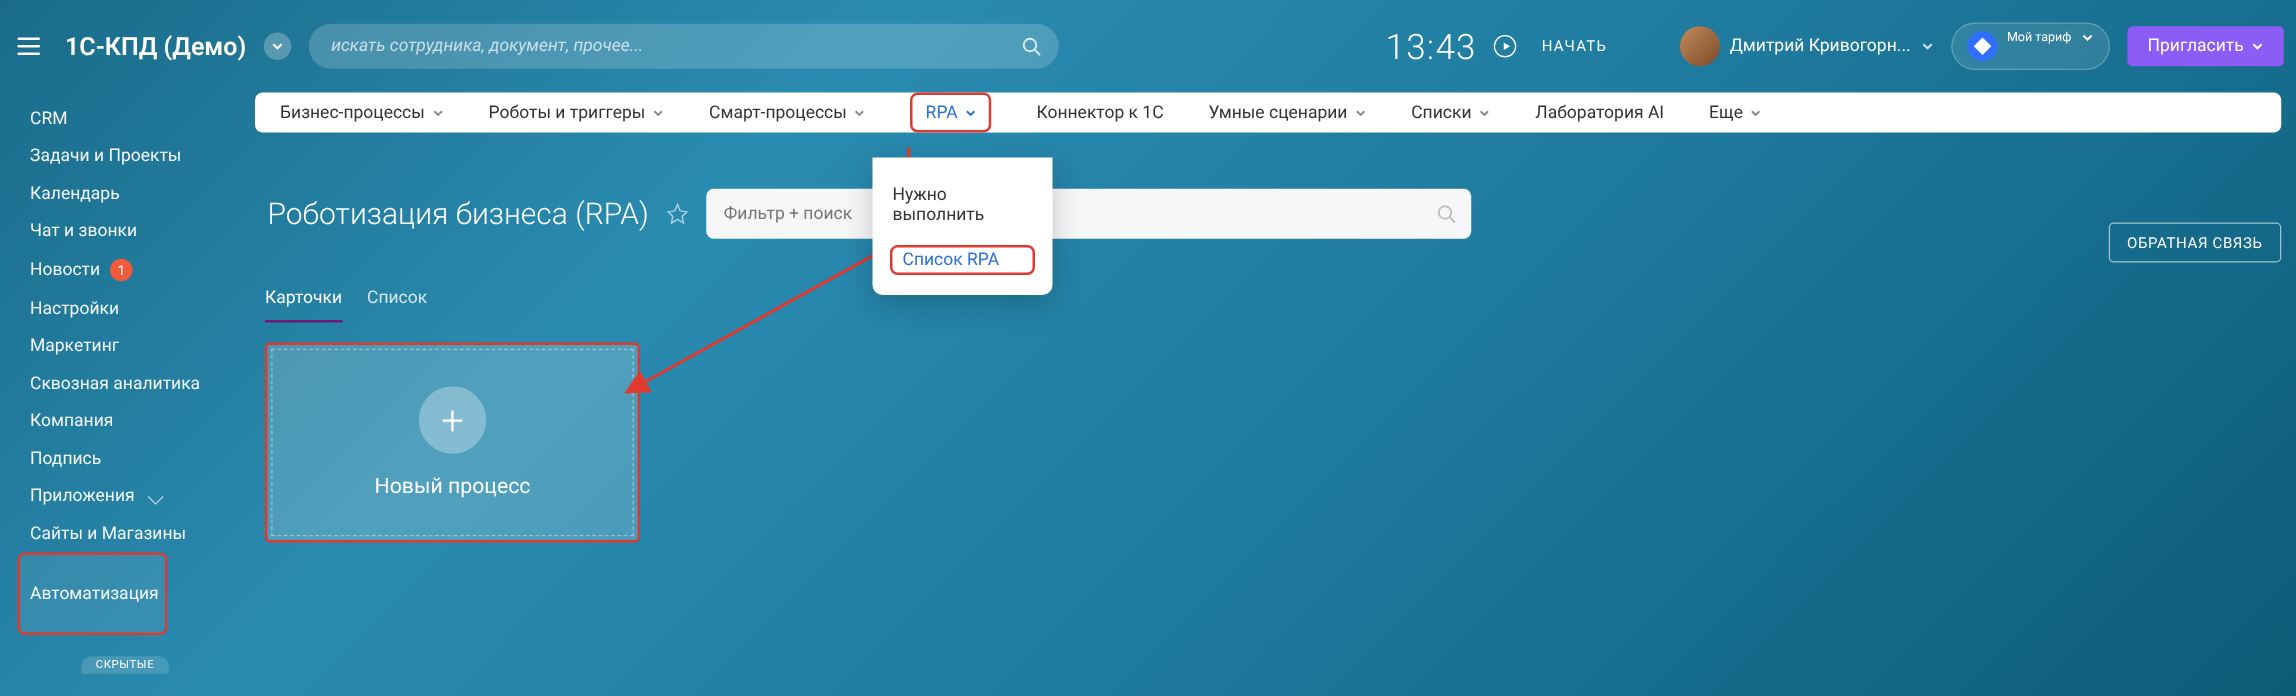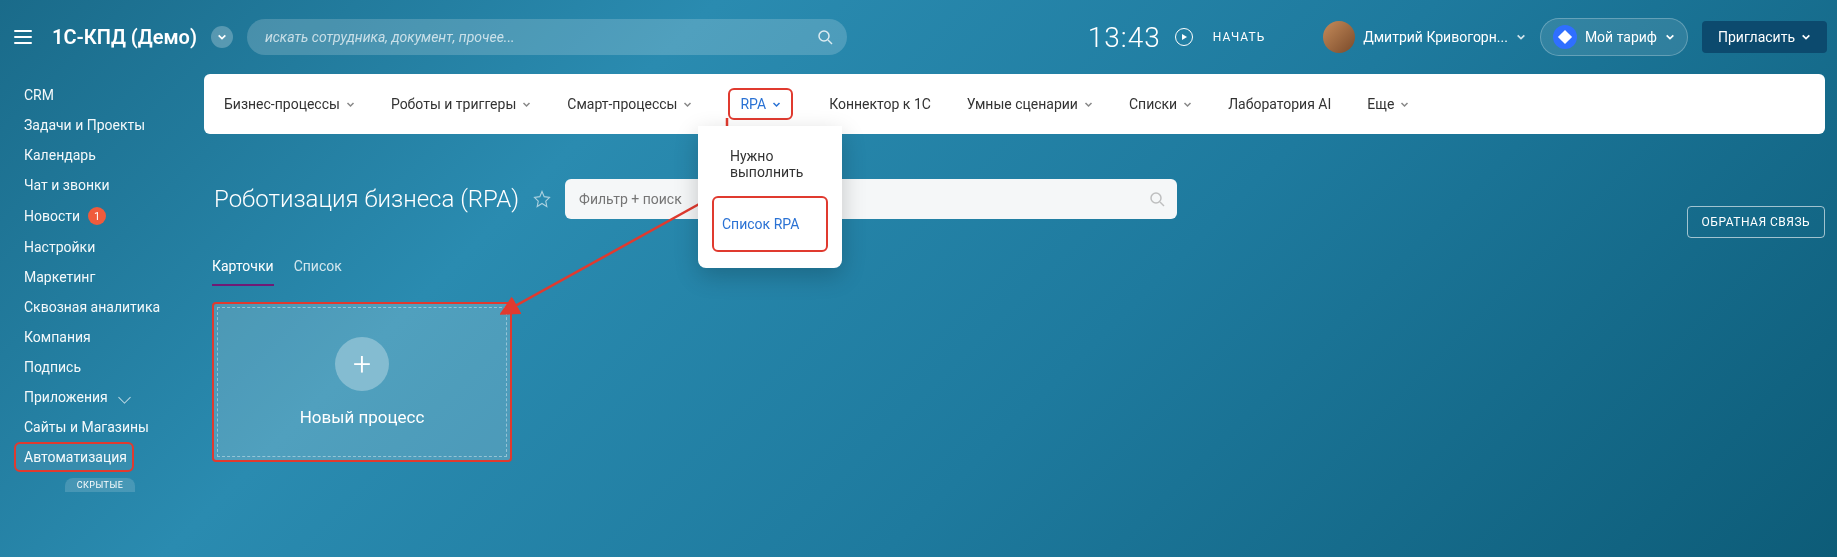--- a/index.html
+++ b/index.html
@@ -33,44 +33,44 @@
     .search-icon { position:absolute; right:14px; top:50%; transform:translateY(-50%); opacity:.8; }
     .topbar-spacer { flex:1; }
     .clock { font-size:28px; font-weight:300; letter-spacing:1px; }
     .start-btn { display:flex; align-items:center; gap:20px; cursor:pointer; font-size:12px; letter-spacing:1px; }
     .start-btn .play { width:18px; height:18px; border:1.5px solid #fff; border-radius:50%; display:flex; align-items:center; justify-content:center; }
     .start-btn .play::after { content:''; border-left:5px solid #fff; border-top:3px solid transparent; border-bottom:3px solid transparent; margin-left:2px;}
     .avatar { width:32px; height:32px; border-radius:50%; background: linear-gradient(135deg,#c58b5a,#7a4a2a); }
     .user-dd { display:flex; align-items:center; gap:8px; cursor:pointer; font-size:14px; }
     .user-dd .chev { opacity:.8; }
     .tarif-btn {
-      display:flex; align-items:center; gap:8px; background: rgba(255,255,255,0.1);
-      border:1px solid rgba(255,255,255,0.25); padding:6px 12px; border-radius:20px; cursor:pointer; font-size:14px;
+      display:flex; gap:8px; background: rgba(255,255,255,0.1);
+      border:1px solid rgba(255,255,255,0.25); padding:6px 12px; border-radius:20px; cursor:pointer; font-size:10px;
     }
     .tarif-btn .diamond { width:24px;height:24px;border-radius:50%;background:#2f6fff;display:flex;align-items:center;justify-content:center;}
     .tarif-btn .diamond::after{content:'';width:10px;height:10px;background:#fff;transform:rotate(45deg);}
     .invite-btn {
-      display:flex; align-items:center; gap:6px; background:#0c4a6e; color:#fff; padding:8px 16px; border-radius:4px; cursor:pointer; font-size:14px;
+      display:flex; align-items:center; gap:6px; background:#8b5cf6; color:#fff; padding:8px 16px; border-radius:4px; cursor:pointer; font-size:14px;
     }
     .chev-down { width:10px; height:10px; }
     .chev-down path { stroke:#fff; stroke-width:2; fill:none; }
 
     
     .content { display:flex; height: calc(100% - 58px); }
     .sidebar { width: 200px; padding: 6px 0 0 0; }
     .side-item { padding: 7px 18px 7px 24px; font-size:14px; display:flex; align-items:center; gap:8px; cursor:pointer; color:rgba(255,255,255,0.95); }
     .side-item.with-arrow::after { content:''; width:8px;height:8px;border-right:1.5px solid rgba(255,255,255,.7);border-bottom:1.5px solid rgba(255,255,255,.7);transform:rotate(45deg);margin-left:4px;}
     .side-badge { background:#f05b3c; color:#fff; border-radius:10px; min-width:18px;height:18px;font-size:11px;display:flex;align-items:center;justify-content:center;padding:0 4px;}
-    .side-item.highlight { border:2px solid #e03a2f; border-radius:6px; margin: 0 10px 0 14px; padding: 5px 8px; width:120px; background: rgba(255,255,255,.08); }
-    .side-hidden { margin:6px auto 0; width:70px; text-align:center; font-size:9px; letter-spacing:.5px; background:rgba(255,255,255,.15); border-radius:8px 8px 0 0; padding:2px 0;}
+    .side-item.highlight { border:2px solid #e03a2f; border-radius:6px; margin: 0 10px 0 14px; padding: 23px 8px; width:120px; background: rgba(255,255,255,.08); }
+    .side-hidden { margin:17px auto 0; width:70px; text-align:center; font-size:9px; letter-spacing:.5px; background:rgba(255,255,255,.15); border-radius:8px 8px 0 0; padding:2px 0;}
 
     .main { flex:1; padding: 0 12px 0 4px; position:relative; }
 
     
-    .tabsbar { background:#fff; border-radius:6px; height:60px; display:flex; align-items:center; padding:0 20px; gap: 36px; color:#333; font-size:14px; }
+    .tabsbar { background:#fff; border-radius:6px; height:32px; display:flex; align-items:center; padding:0 20px; gap: 36px; color:#333; font-size:14px; }
     .tab { display:flex; align-items:center; gap:6px; cursor:pointer; white-space:nowrap; }
     .tab.highlight { border:2px solid #e03a2f; border-radius:6px; padding:6px 10px; color:#2a72d4; }
     .tab .tchev{ width:9px;height:9px;}
     .tab .tchev path{stroke:#888;stroke-width:2;fill:none;}
     .tab.highlight .tchev path{stroke:#2a72d4;}
 
     
     .titlebar { display:flex; align-items:center; gap:14px; margin:26px 0 0 10px; }
     .page-title { font-size:24px; font-weight:300; }
     .star { opacity:.6; cursor:pointer; }
@@ -104,22 +104,22 @@
     .card .card-label{font-size:17px;}
 
     
     .dropdown-panel {
       position:absolute; left:498px; top:52px;
       width:144px; background:#fff; border-radius:0 0 8px 8px; box-shadow:0 8px 24px rgba(0,0,0,.2);
       padding: 14px 0 16px;
       color:#333; font-size:14px;
       z-index:5;
     }
-    .dropdown-panel .dd-item{ padding:8px 32px; cursor:pointer; }
-    .dropdown-panel .dd-item.highlight{ margin:8px 14px 0; padding:18px 8px; border:2px solid #e03a2f; border-radius:6px; color:#2a72d4; }
+    .dropdown-panel .dd-item{ padding:8px 16px; cursor:pointer; }
+    .dropdown-panel .dd-item.highlight{ margin:8px 14px 0; padding:2px 8px; border:2px solid #e03a2f; border-radius:6px; color:#2a72d4; }
 
     
     .anno { position:absolute; pointer-events:none; z-index:3; }
 
   </style>
 </head>
 <body>
 
 <div class="topbar">
   <div class="menu-hamburger">

